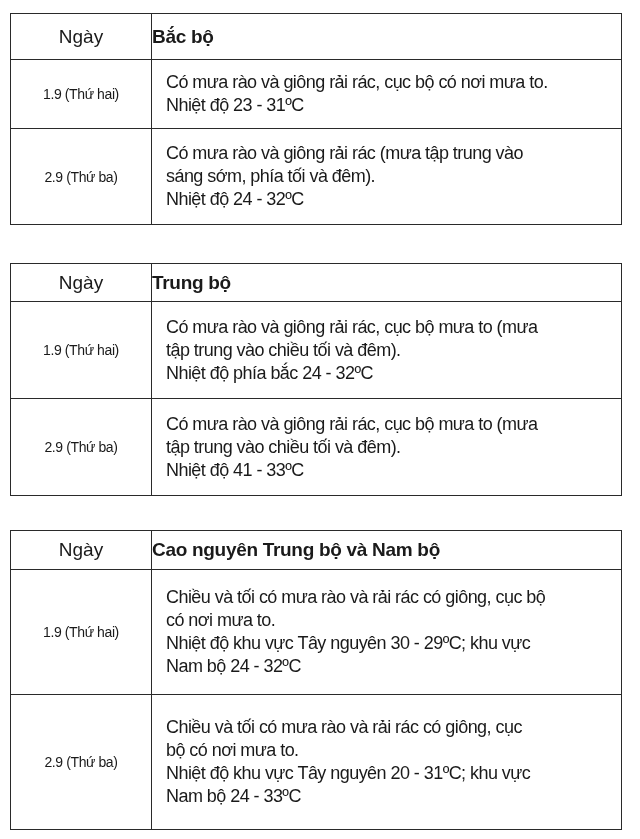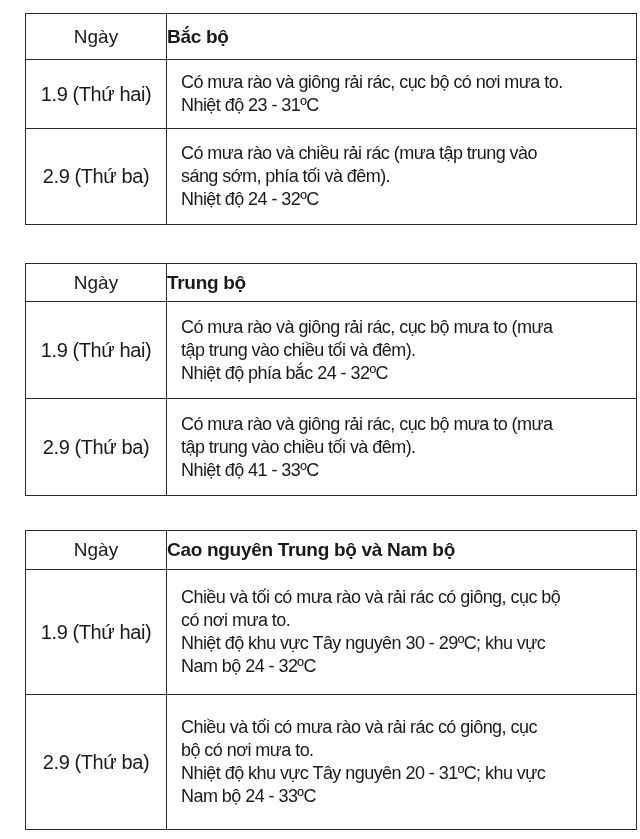--- a/index.html
+++ b/index.html
@@ -1,25 +1,25 @@
 <!DOCTYPE html>
 <html><head>
 <meta charset="utf-8">
 <style>
   html, body { margin: 0; padding: 0; background: #ffffff; }
   body { width: 640px; height: 839px; position: relative; overflow: hidden;
          font-family: "Liberation Sans", sans-serif; color: #1a1a1a; }
-  .fc-table { position: absolute; left: 25px; width: 612px; border-collapse: collapse;
+  .fc-table { position: absolute; left: 10px; width: 612px; border-collapse: collapse;
               border: 1.5px solid #2a2a2a; table-layout: fixed; }
   .fc-table td, .fc-table th { border: 1.5px solid #2a2a2a; padding: 0; }
   .col-date { width: 141px; }
   .fc-table th { font-size: 19px; line-height: 22px; }
   .th-date { font-weight: normal; text-align: center; }
   .th-region { font-weight: bold; text-align: left; letter-spacing: -0.3px; }
-  .td-date { text-align: center; font-size: 20px; letter-spacing: -0.4px; vertical-align: middle; }
+  .td-date { text-align: center; font-size: 14px; letter-spacing: -0.4px; vertical-align: middle; }
   .td-desc { font-size: 18px; line-height: 23px; padding: 0 6px 0 14px !important;
              vertical-align: middle; letter-spacing: -0.55px; }
   .line { display: block; white-space: nowrap; }
   #t1 { top: 13px; } #t2 { top: 263px; } #t3 { top: 530px; }
   #t1 .hdr { height: 46px; } #t1 .r1 { height: 69px; } #t1 .r2 { height: 96px; }
   #t2 .hdr { height: 38px; } #t2 .r1 { height: 97px; } #t2 .r2 { height: 97px; }
   #t3 .hdr { height: 39px; } #t3 .r1 { height: 125px; } #t3 .r2 { height: 135px; }
 </style>
 </head>
 <body>
@@ -37,21 +37,21 @@
   <tr class="r1">
     <td class="td-date">1.9 (Thứ hai)</td>
     <td class="td-desc">
       <span class="line">Có mưa rào và giông rải rác, cục bộ có nơi mưa to.</span>
       <span class="line">Nhiệt độ 23 - 31ºC</span>
     </td>
   </tr>
   <tr class="r2">
     <td class="td-date">2.9 (Thứ ba)</td>
     <td class="td-desc">
-      <span class="line">Có mưa rào và chiều rải rác (mưa tập trung vào</span>
+      <span class="line">Có mưa rào và giông rải rác (mưa tập trung vào</span>
       <span class="line">sáng sớm, phía tối và đêm).</span>
       <span class="line">Nhiệt độ 24 - 32ºC</span>
     </td>
   </tr>
 </tbody>
   </table>
 
 <table id="t2" class="fc-table">
   <colgroup>
       <col class="col-date">

